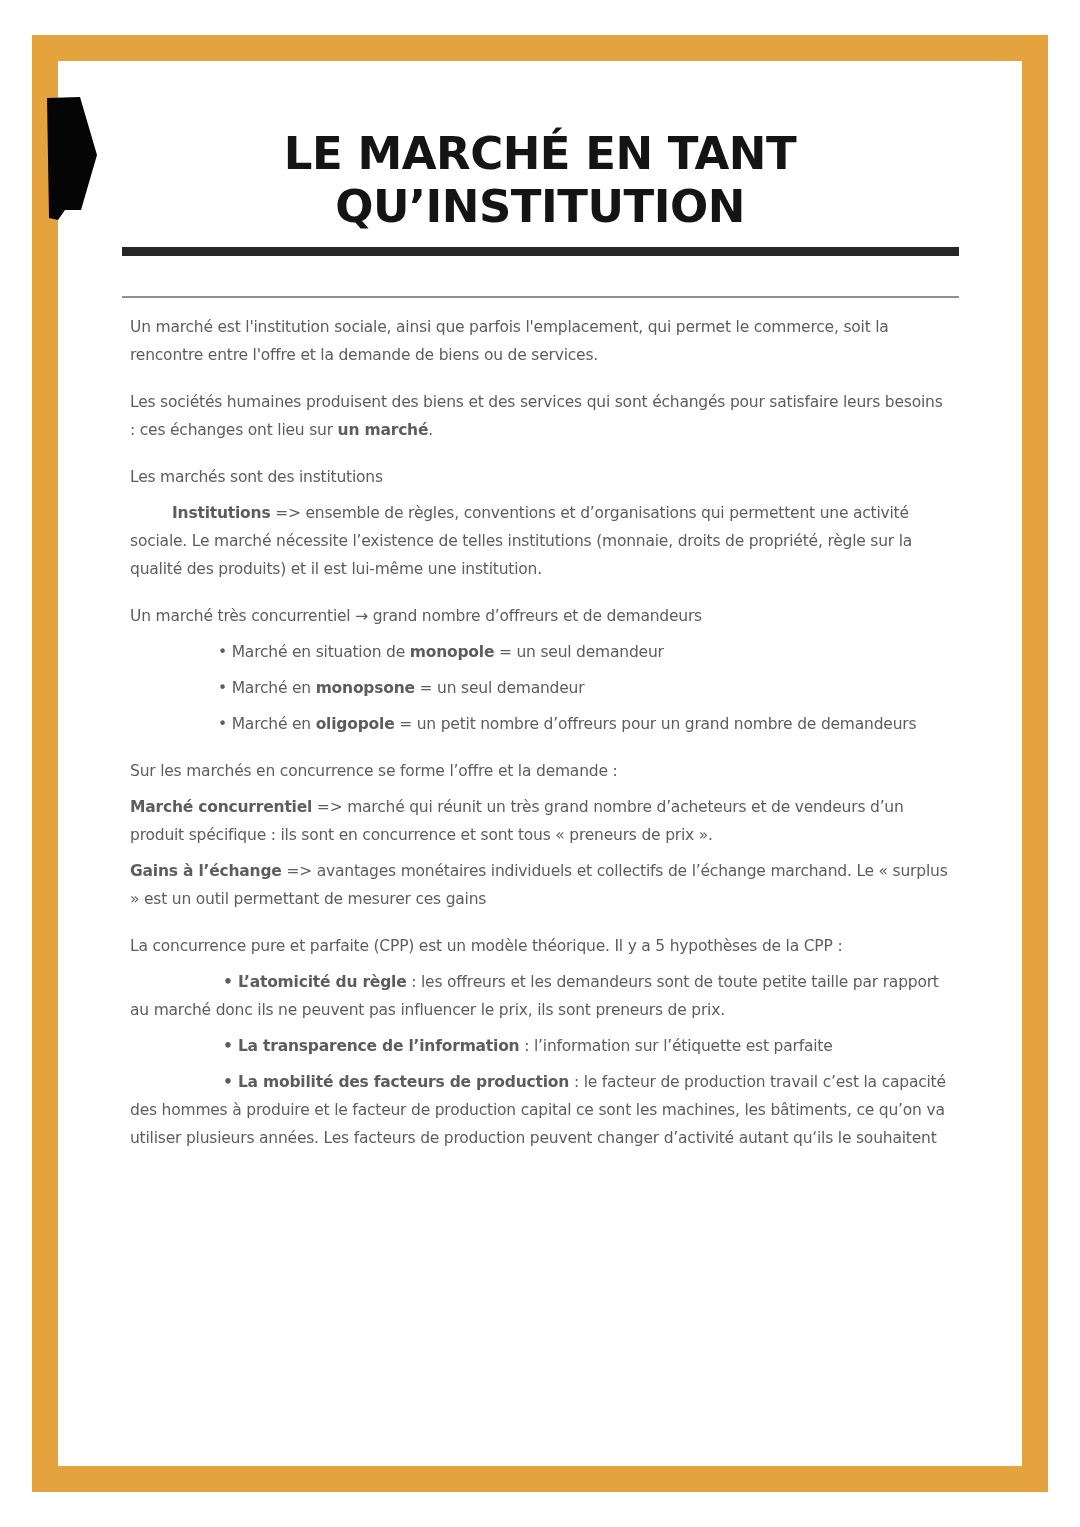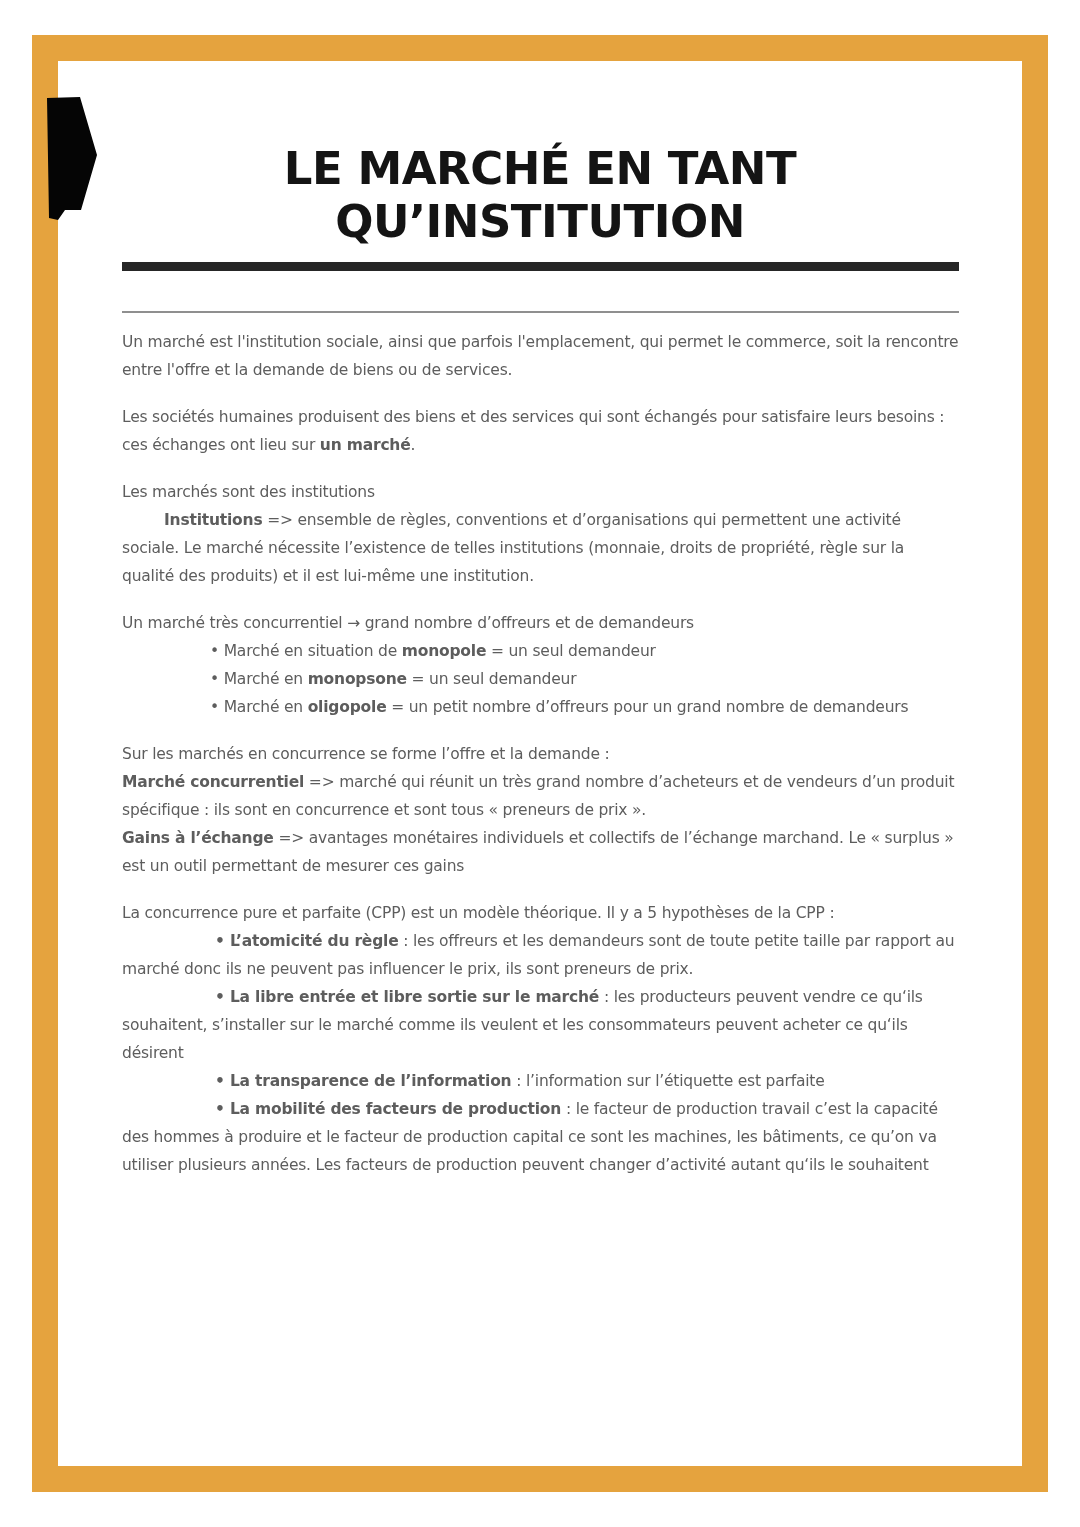--- a/index.html
+++ b/index.html
@@ -29,21 +29,21 @@
     position: absolute;
     left: 44px;
     top: 95px;
     width: 56px;
     height: 128px;
     z-index: 3;
   }
   .content {
     position: absolute;
     left: 58px;
-    top: 76px;
+    top: 61px;
     width: 964px;
     z-index: 2;
   }
   .doc-title {
     margin: 66px 60px 0;
     text-align: center;
     font-size: 45px;
     line-height: 53px;
     font-weight: bold;
     letter-spacing: -0.5px;
@@ -60,21 +60,21 @@
     background: var(--rule_light, #8f8f8f);
   }
   .doc-body {
     margin: 15px 63px 0 64px;
     color: var(--text, #5d5d5d);
     font-size: 15.5px;
     line-height: 28px;
     letter-spacing: -0.2px;
   }
   .block + .block { margin-top: 19px; }
-  .para { margin: 0; }
+  .para { margin: 8px; }
   .bold { font-weight: bold; }
 </style>
 </head>
 <body>
 
 <div class="page">
   <div class="frame"></div>
 
   <svg class="bookmark" viewBox="0 0 56 128" xmlns="http://www.w3.org/2000/svg" aria-hidden="true">
     <polygon points="3,3 36,2 53,60 37,115 21,115 14,125 5,123" fill="#050505"></polygon>
@@ -107,19 +107,18 @@
           <p class="para" style="text-indent: 88px;"><span>• Marché en </span><span class="bold">oligopole</span><span> = un petit nombre d’offreurs pour un grand nombre de demandeurs</span></p>
         </div>
         <div class="block">
           <p class="para"><span>Sur les marchés en concurrence se forme l’offre et la demande :</span></p>
           <p class="para"><span class="bold">Marché concurrentiel</span><span> =&gt; marché qui réunit un très grand nombre d’acheteurs et de vendeurs d’un produit spécifique : ils sont en concurrence et sont tous « preneurs de prix ».</span></p>
           <p class="para"><span class="bold">Gains à l’échange</span><span> =&gt; avantages monétaires individuels et collectifs de l’échange marchand. Le « surplus » est un outil permettant de mesurer ces gains</span></p>
         </div>
         <div class="block">
           <p class="para"><span>La concurrence pure et parfaite (CPP) est un modèle théorique. Il y a 5 hypothèses de la CPP :</span></p>
           <p class="para" style="text-indent: 93px;"><span class="bold">• L’atomicité du règle</span><span> : les offreurs et les demandeurs sont de toute petite taille par rapport au marché donc ils ne peuvent pas influencer le prix, ils sont preneurs de prix.</span></p>
-          <p class="para" style="text-indent: 93px;"><span class="bold">• La libre entrée et libre sortie sur le marché</span><span> : les producteurs peuvent vendre ce qu‘ils souhaitent, s’installer sur le marché comme ils veulent et les consommateurs peuvent acheter ce qu‘ils désirent</span></p>
           <p class="para" style="text-indent: 93px;"><span class="bold">• La transparence de l’information</span><span> : l’information sur l’étiquette est parfaite</span></p>
           <p class="para" style="text-indent: 93px;"><span class="bold">• La mobilité des facteurs de production</span><span> : le facteur de production travail c’est la capacité des hommes à produire et le facteur de production capital ce sont les machines, les bâtiments, ce qu’on va utiliser plusieurs années. Les facteurs de production peuvent changer d’activité autant qu‘ils le souhaitent</span></p>
         </div>
       </div>
   </div>
 </div>
 
 </body></html>

